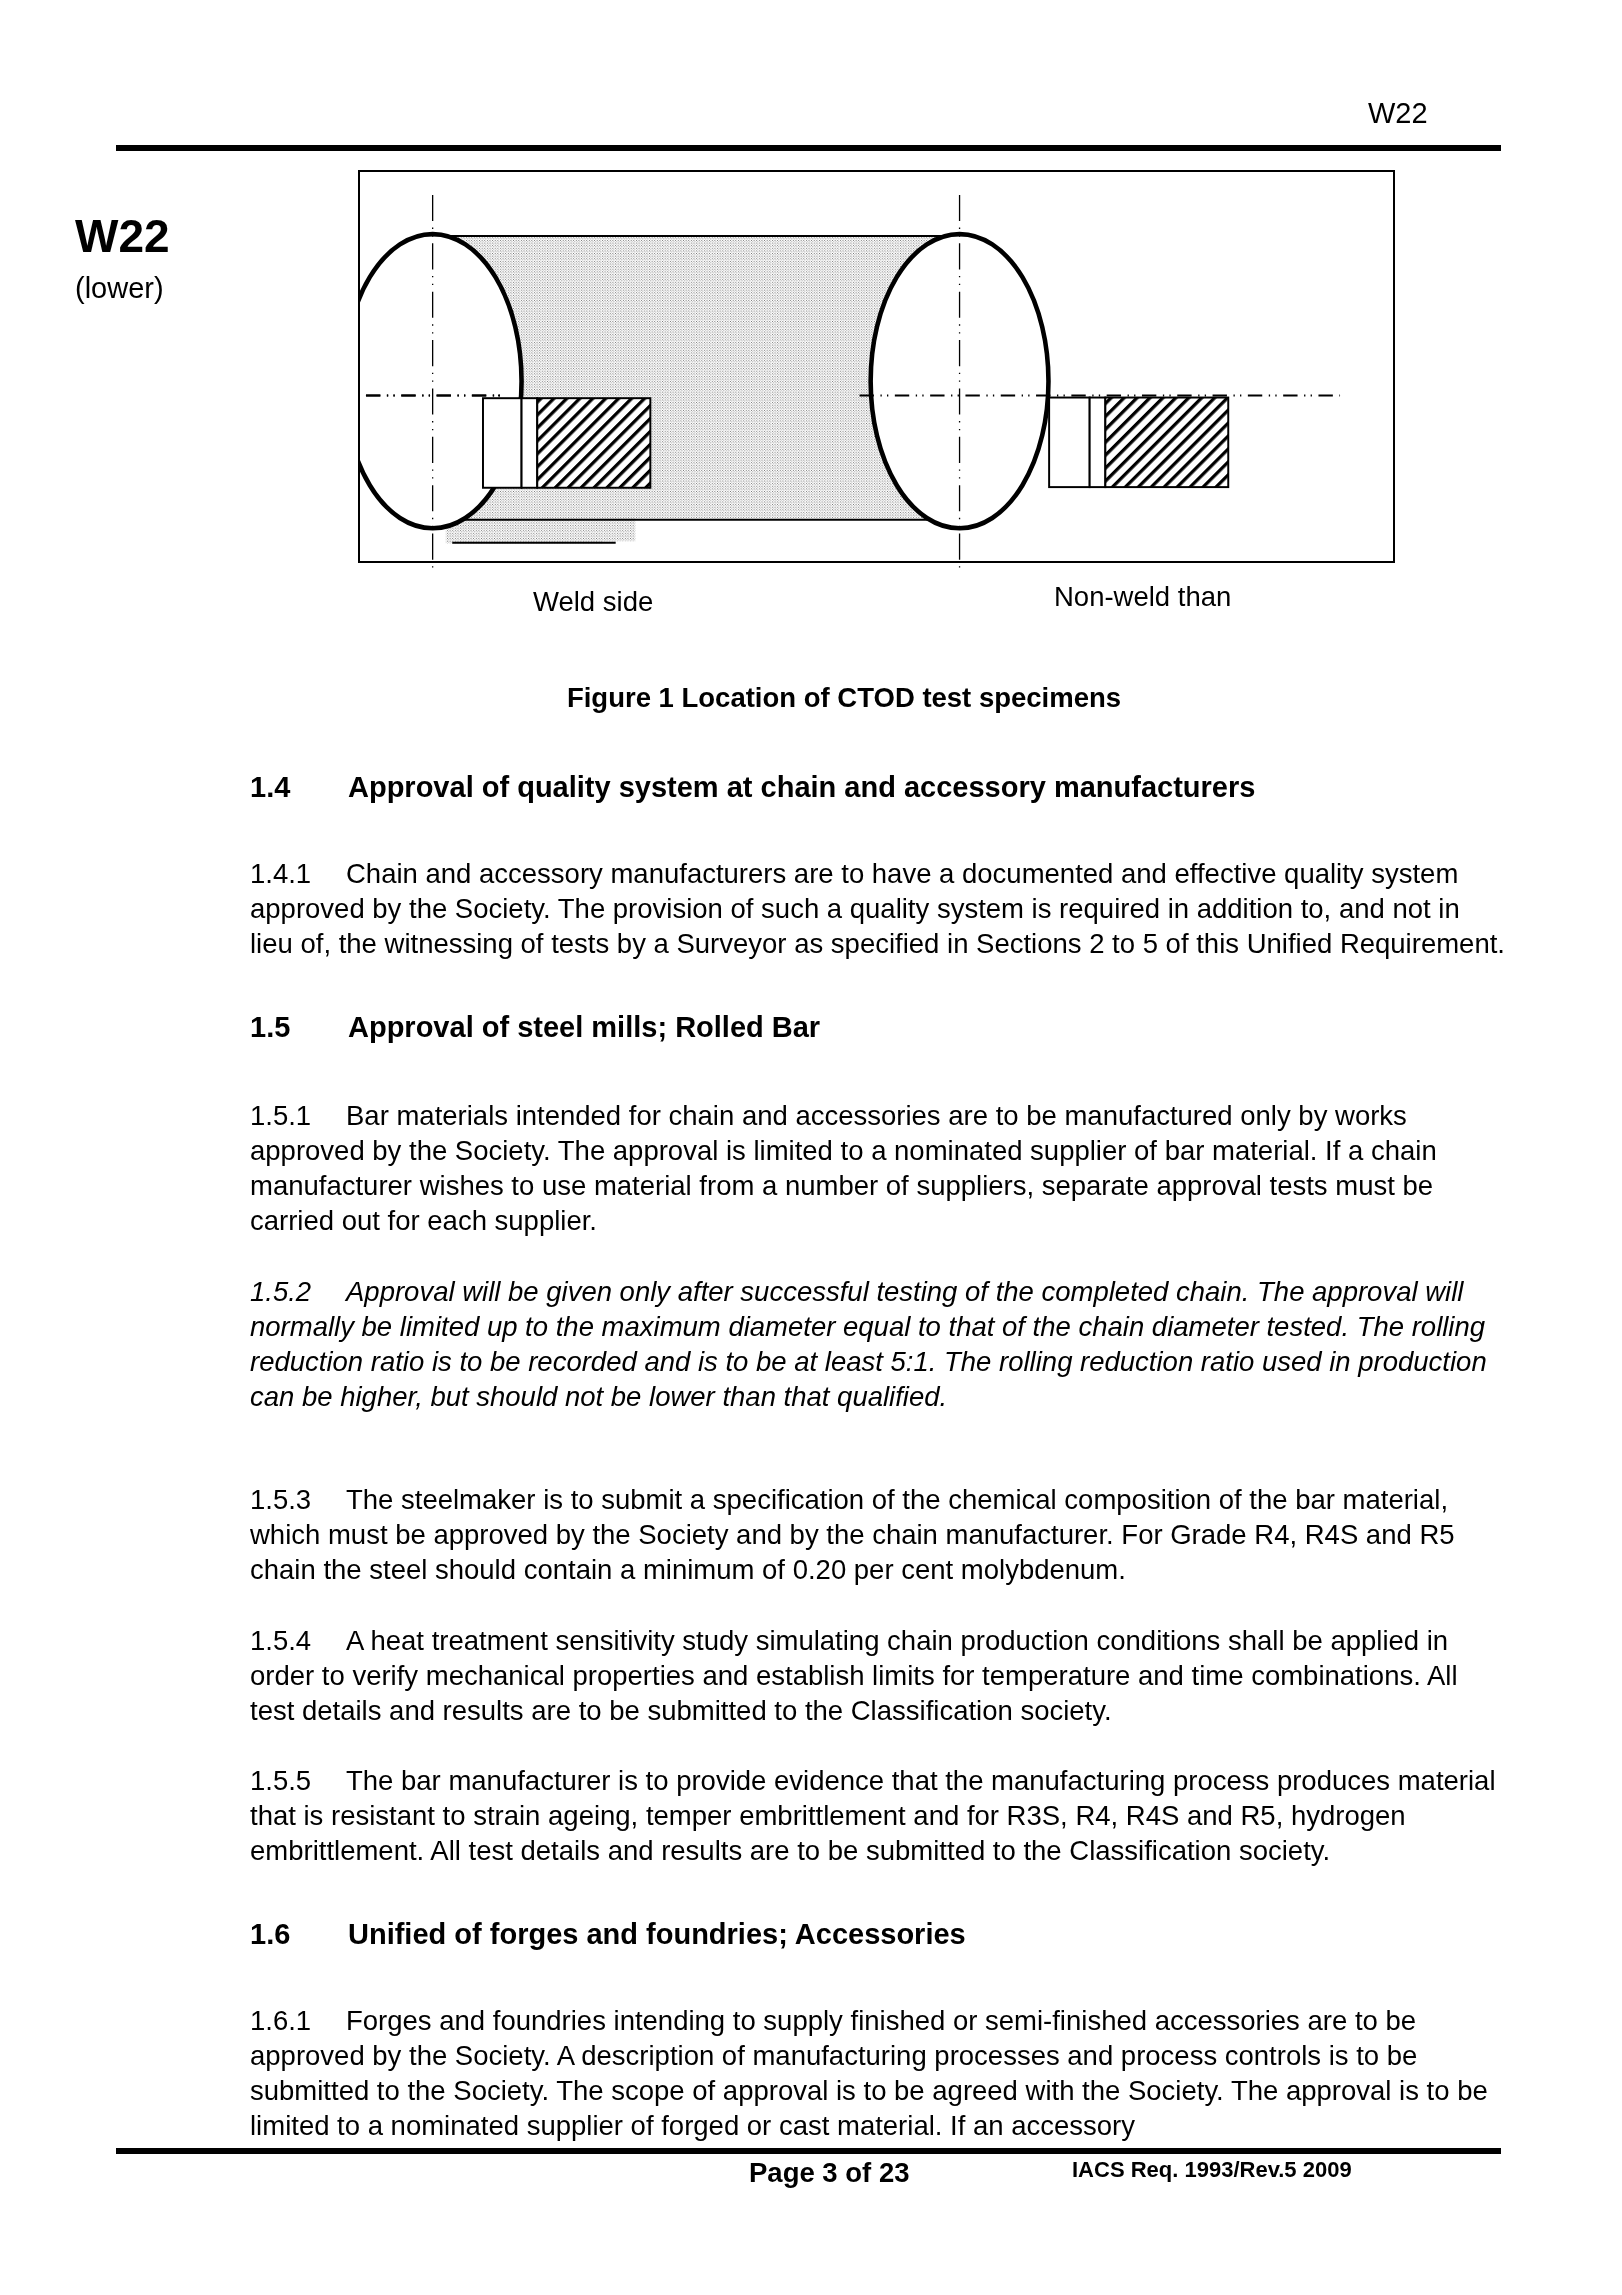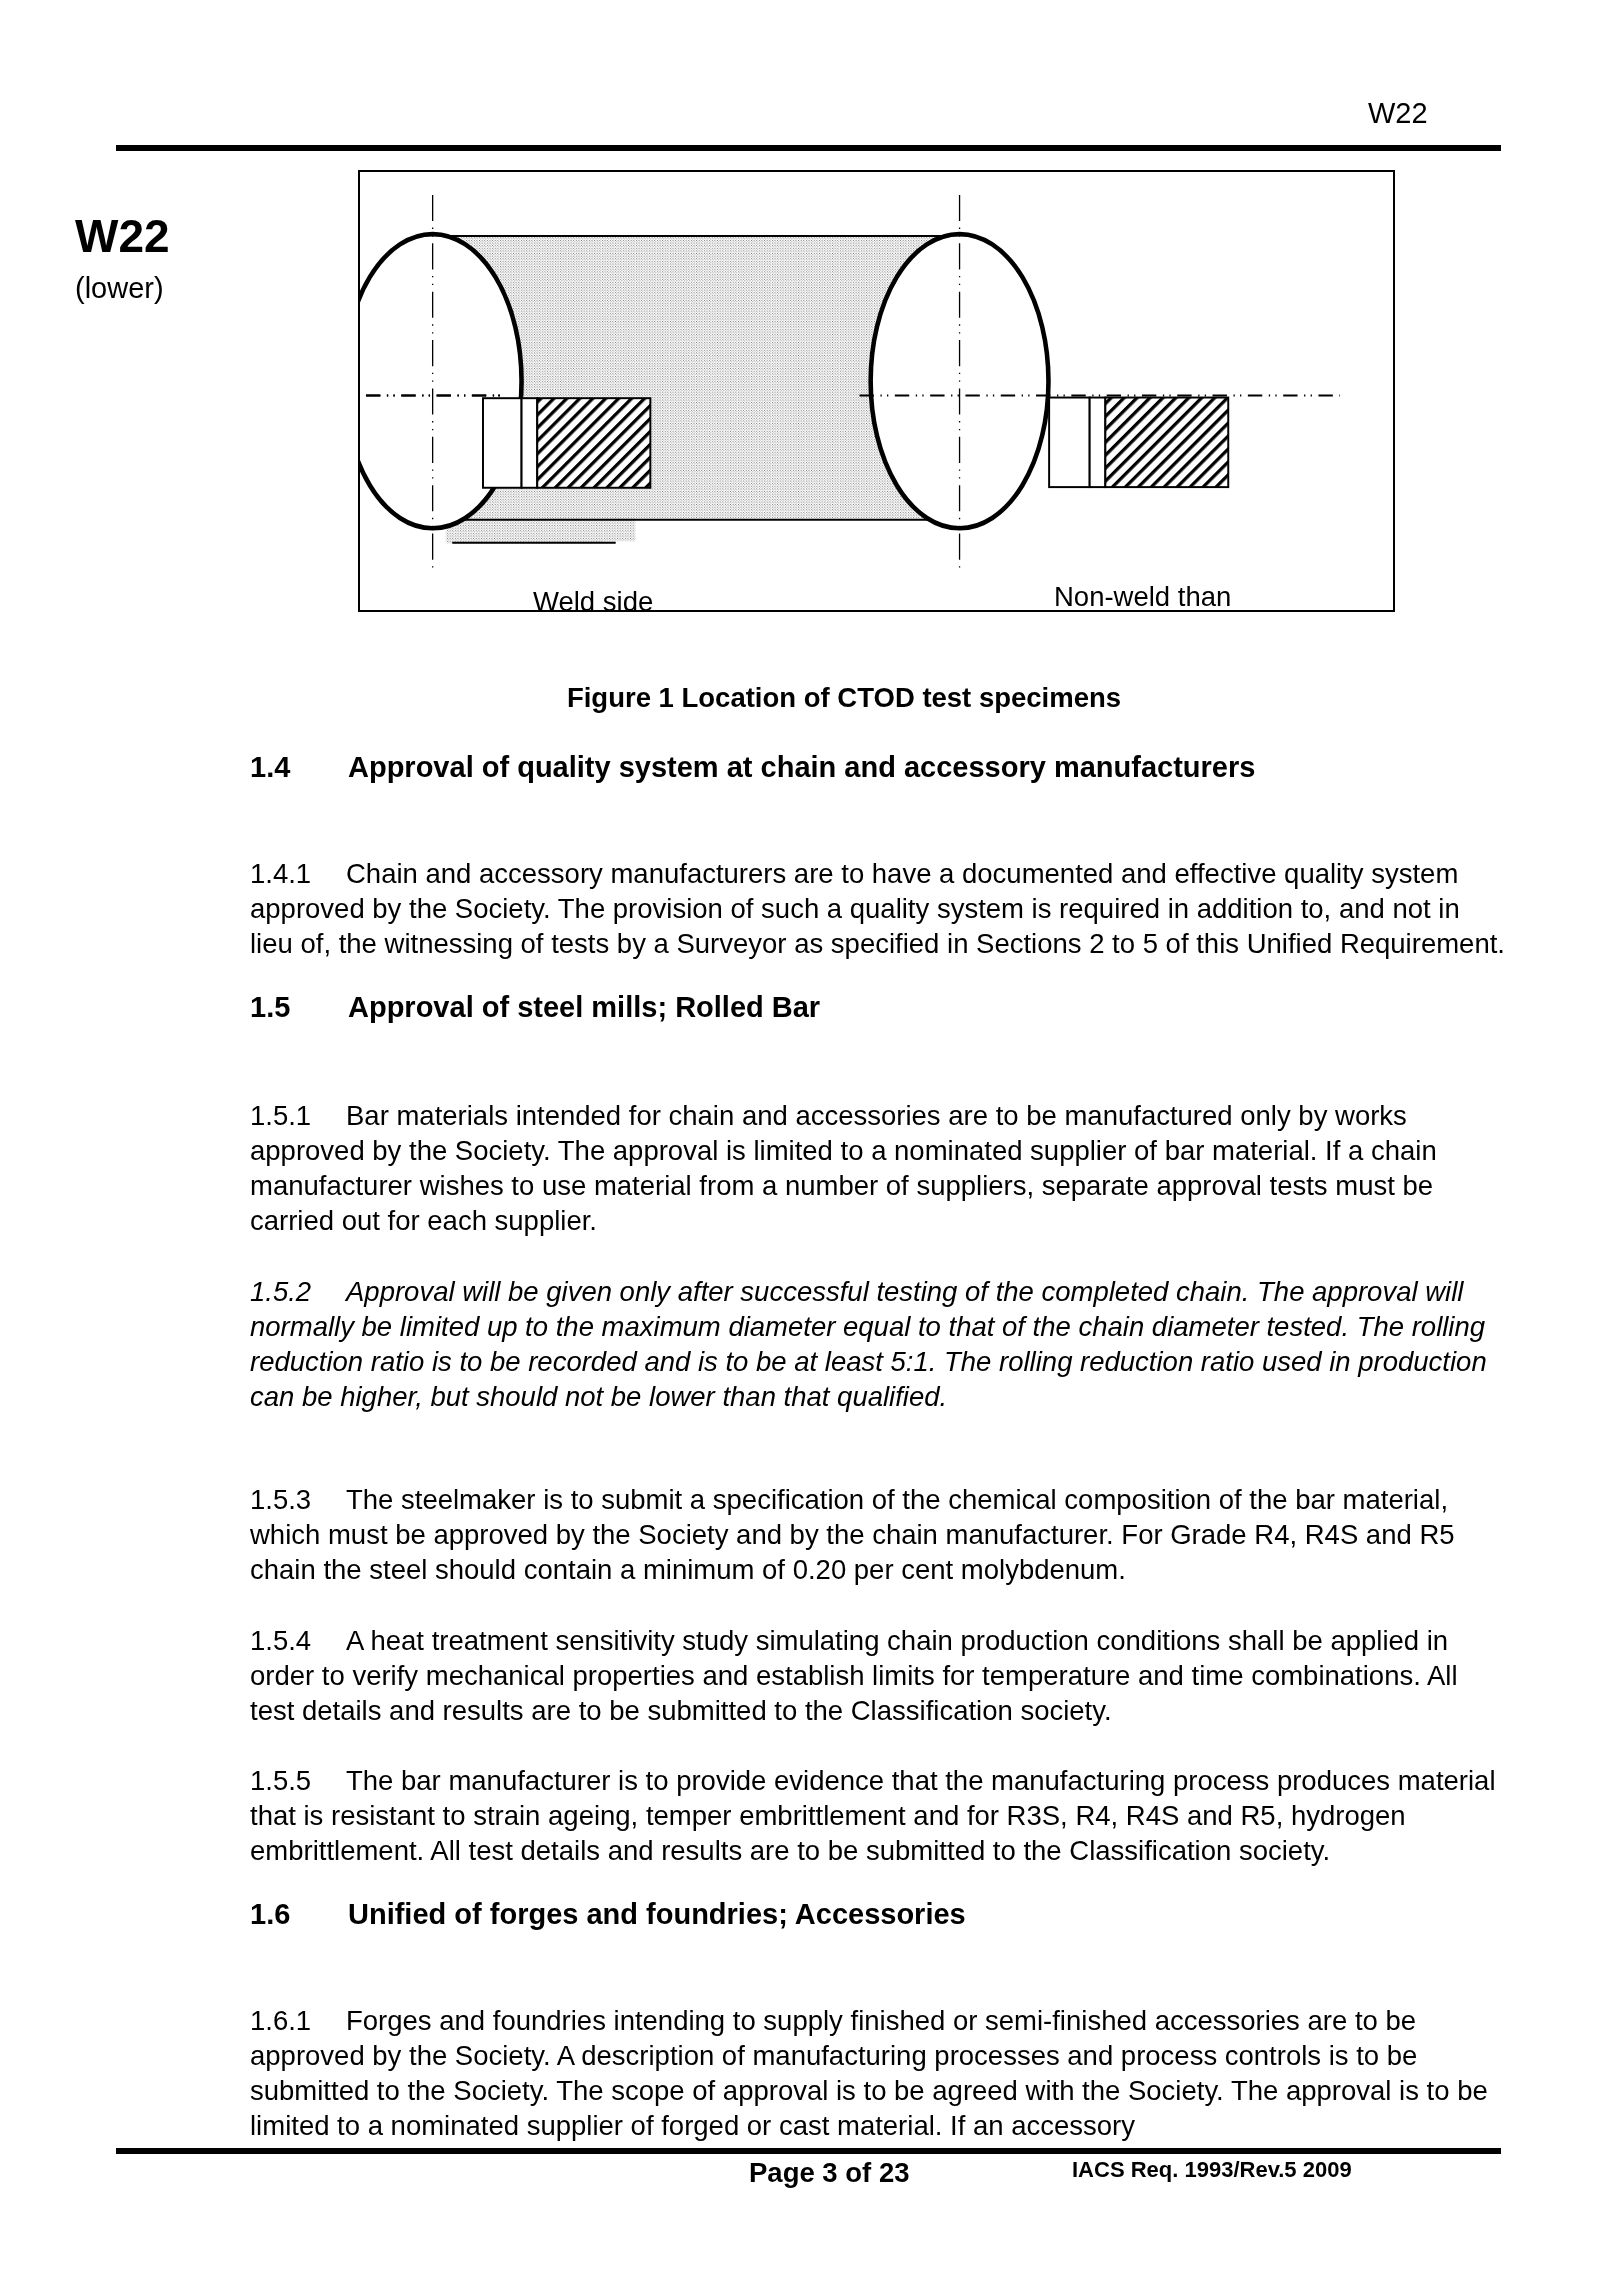--- a/index.html
+++ b/index.html
@@ -13,35 +13,35 @@
     .hdr-rule {
       position: absolute; left: 116px; top: 145px; width: 1385px; height: 5.9px; background: #000;
     }
     .side-code {
       position: absolute; left: 75px; top: 209px; font-size: 46px; font-weight: bold;
     }
     .side-cont {
       position: absolute; left: 75px; top: 272px; font-size: 29px;
     }
     .figure-box {
-      position: absolute; left: 358px; top: 170px; width: 1037px; height: 442px;
+      position: absolute; left: 358px; top: 170px; width: 1037px; height: 393px;
       border: 2px solid #000; box-sizing: border-box; border-top-width: 2.6px;
     }
     .figure-box svg { position: absolute; left: 0; top: 0; }
     .fig-label {
       position: absolute; font-size: 27.5px;
     }
     .caption {
       position: absolute; left: 0; width: 1623px; top: 682px; text-align: center;
       font-size: 27.5px; font-weight: bold; padding-left: 65px; box-sizing: border-box;
     }
     .section-h {
       position: absolute; left: 250px; font-size: 29px; font-weight: bold; white-space: nowrap;
     }
-    .section-h .num { display: inline-block; width: 98px; }
+    .section-h .num { display: inline-block; width: 98px; margin-top: 20px; }
     .para {
       position: absolute; left: 250px; width: 1256px; font-size: 27.5px; line-height: 35px;
       white-space: pre-line;
     }
     .para .pnum { display: inline-block; width: 96px; }
     .ftr-rule {
       position: absolute; left: 116px; top: 2148px; width: 1385px; height: 5.9px; background: #000;
     }
     .ftr-page {
       position: absolute; left: 749px; top: 2157px; font-size: 27.5px; font-weight: bold;

